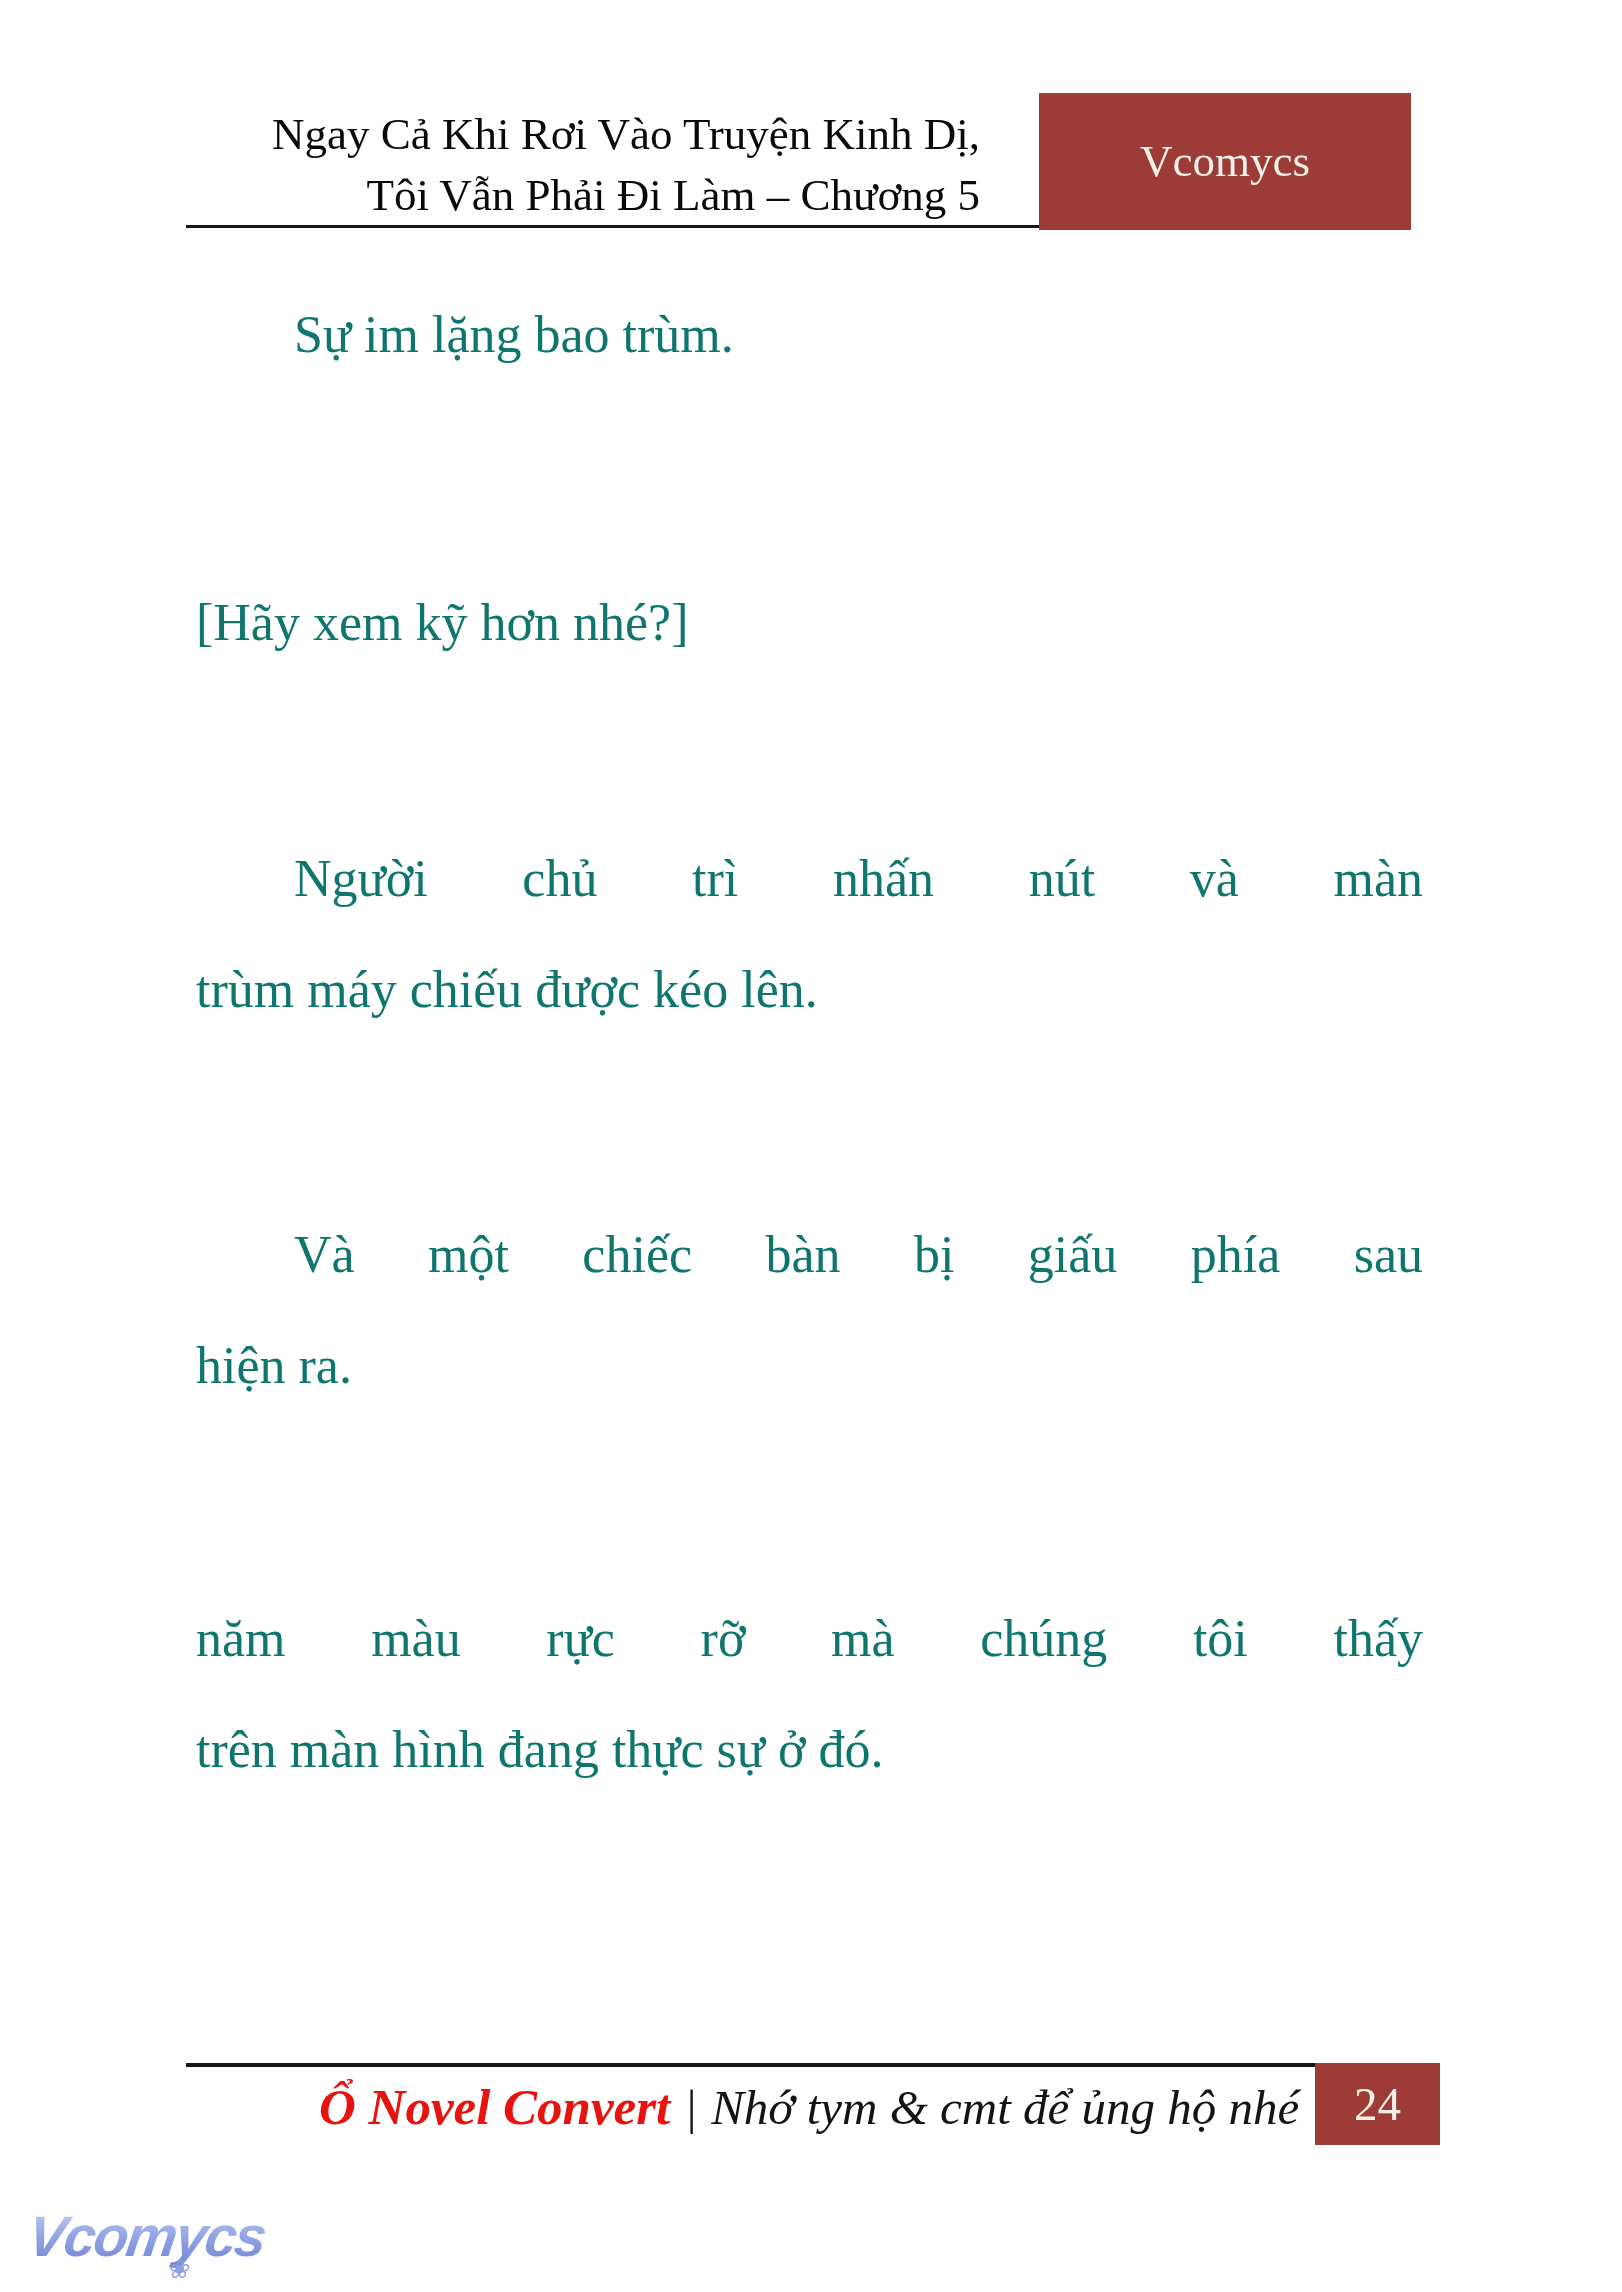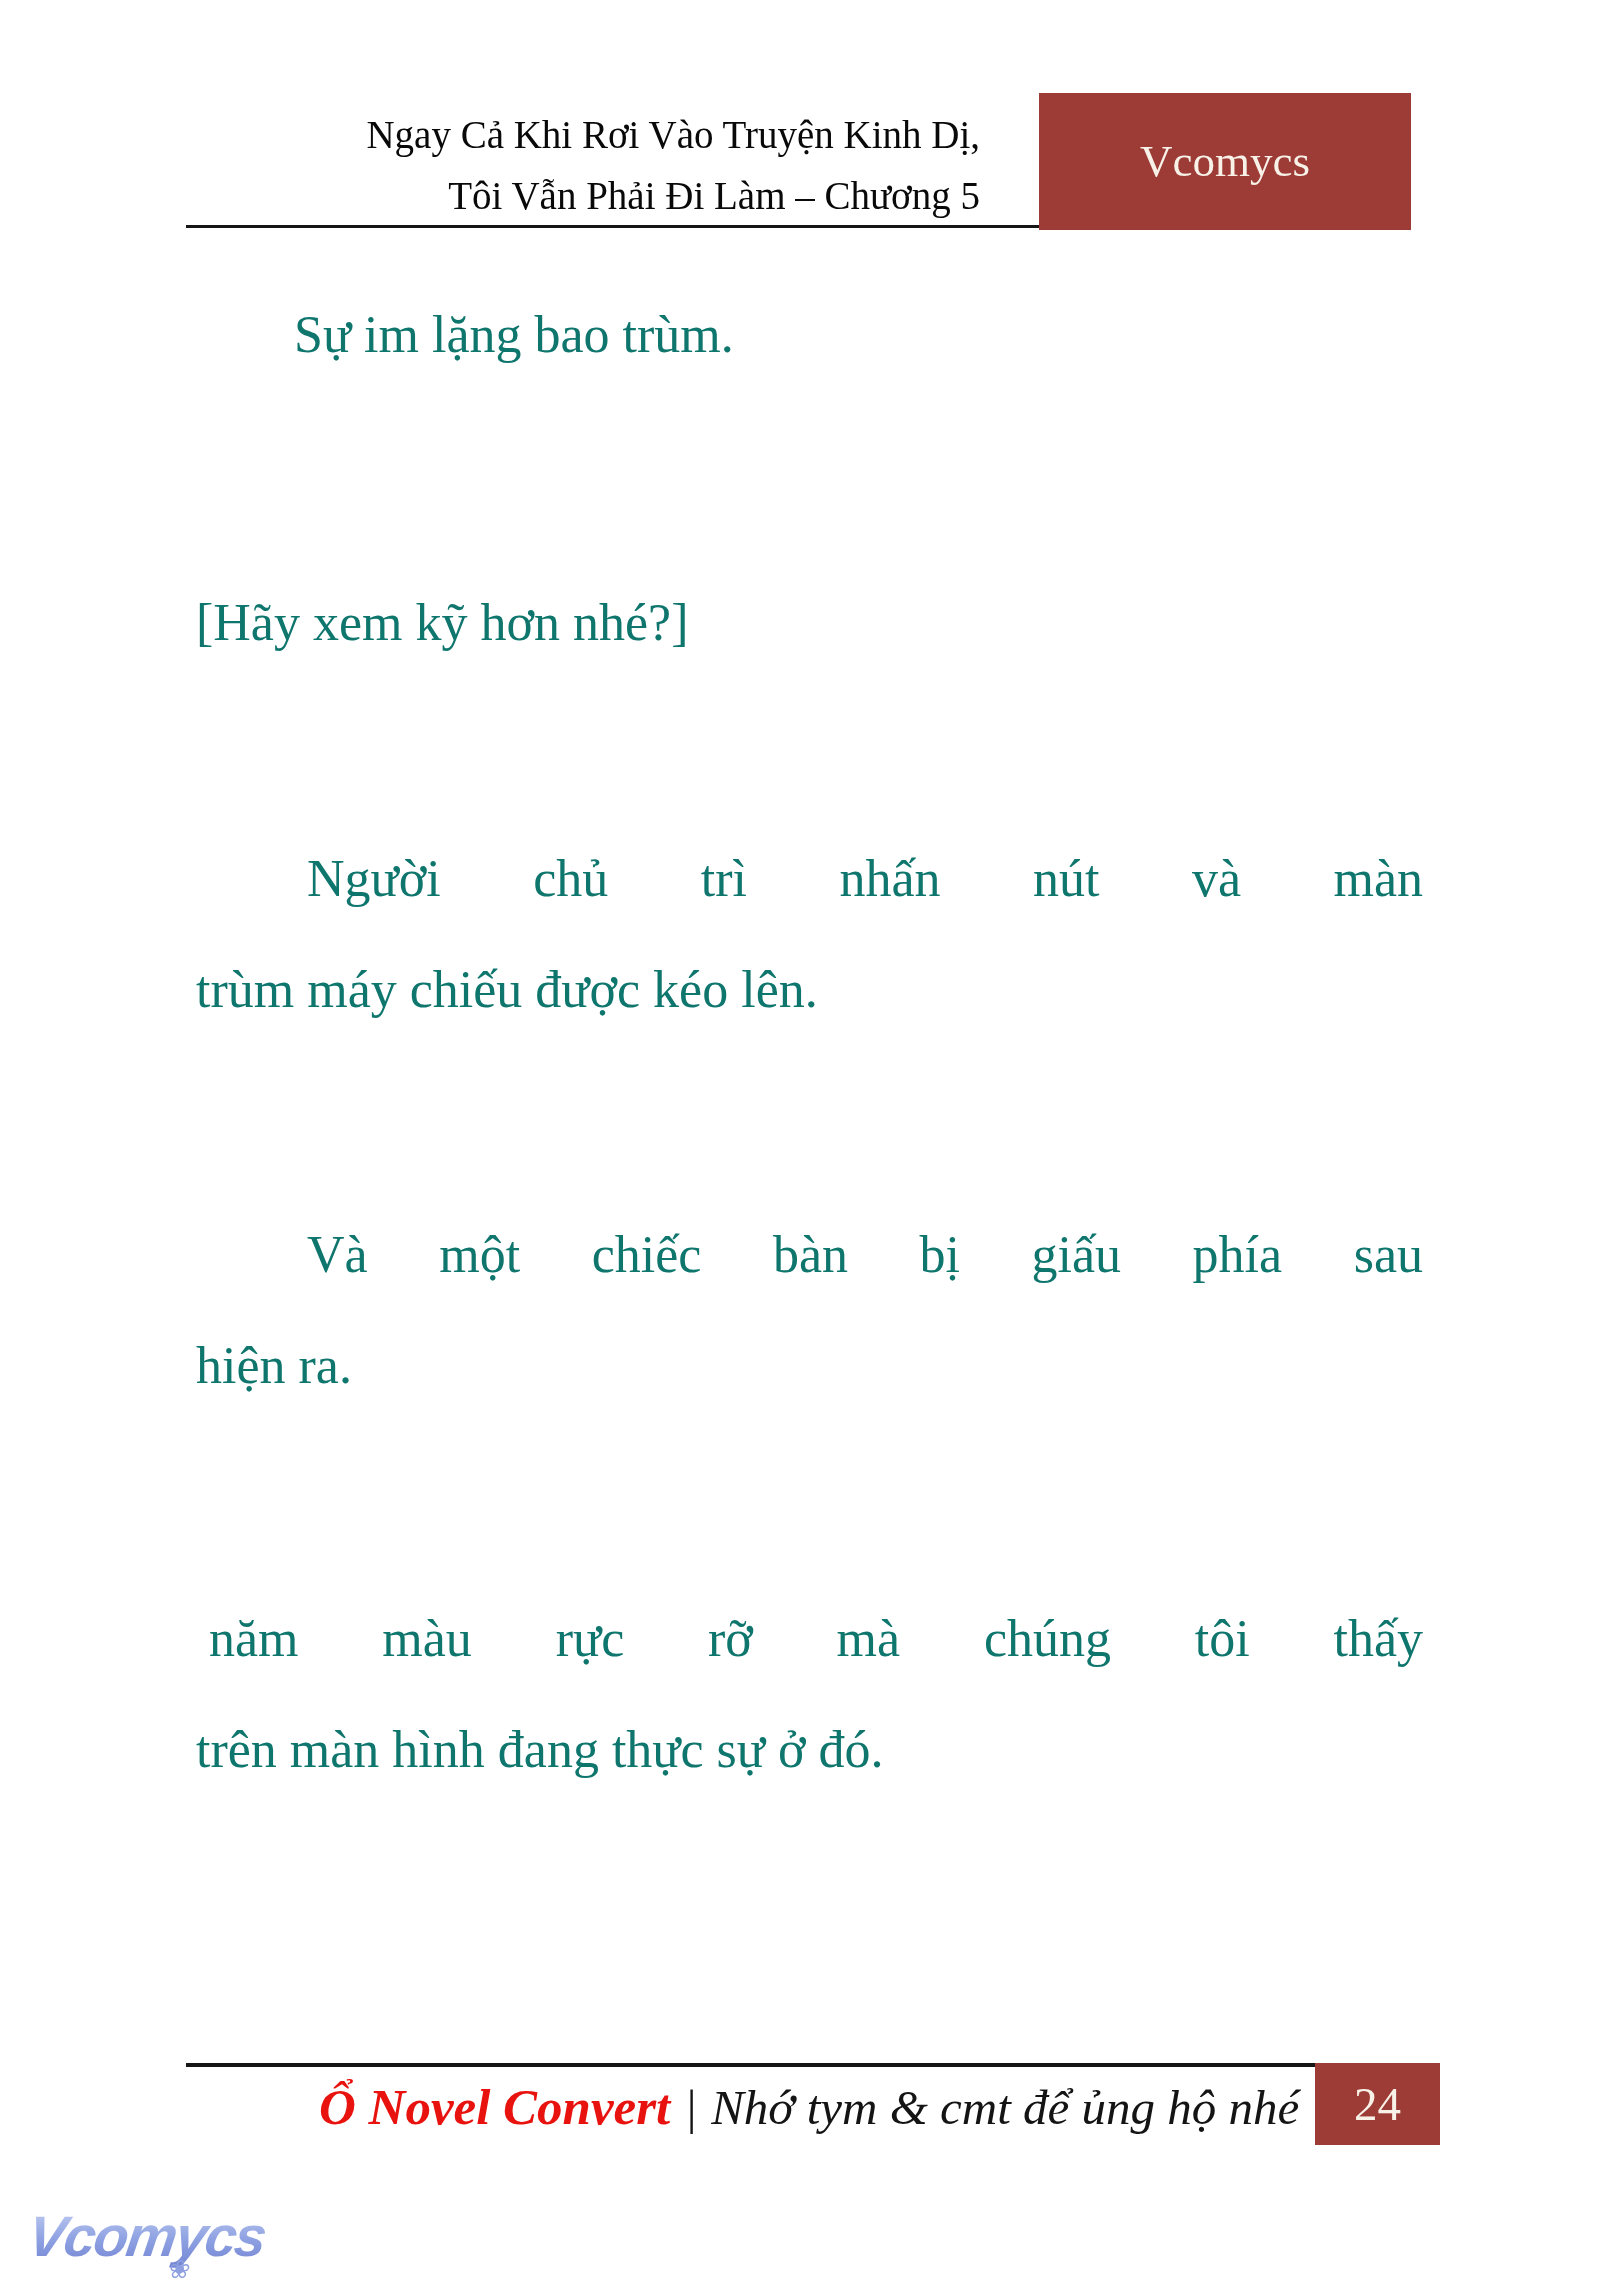--- a/index.html
+++ b/index.html
@@ -10,21 +10,21 @@
     margin:0 auto;
     overflow:hidden;
     font-family:"Liberation Serif","DejaVu Serif",serif;
     color:#0b0b0b;
   }
 
   
   .header-title{
     position:absolute;left:186px;top:104px;width:794px;
     text-align:right;
-    font-size:39px;line-height:61px;
+    font-size:45px;line-height:61px;
     color:#090909;
     white-space:nowrap;
   }
   .brand-box{
     position:absolute;left:1039px;top:93px;width:372px;height:137px;
     background:#9d3b36;
     display:flex;flex-direction:column;align-items:center;justify-content:center;
     color:#f7f1e8;
     font-size:45px;line-height:59px;
     text-align:center;
@@ -35,21 +35,21 @@
   }
 
   
   .para{
     position:absolute;left:196px;width:1227px;
     font-size:52px;line-height:111px;
     color:#0f766e;
   }
   .para.bold{font-weight:400;}
   .line{display:block;}
-  .line.just{text-align:justify;text-align-last:justify;margin-left:13px;}
+  .line.just{text-align:justify;text-align-last:justify;}
   .line.indent{padding-left:98px;}
 
   
   .footer-rule{
     position:absolute;left:186px;top:2063px;width:1129px;height:3.9px;
     background:#161616;
   }
   .footer-text{
     position:absolute;left:319px;top:2078px;
     font-size:49px;line-height:59px;

